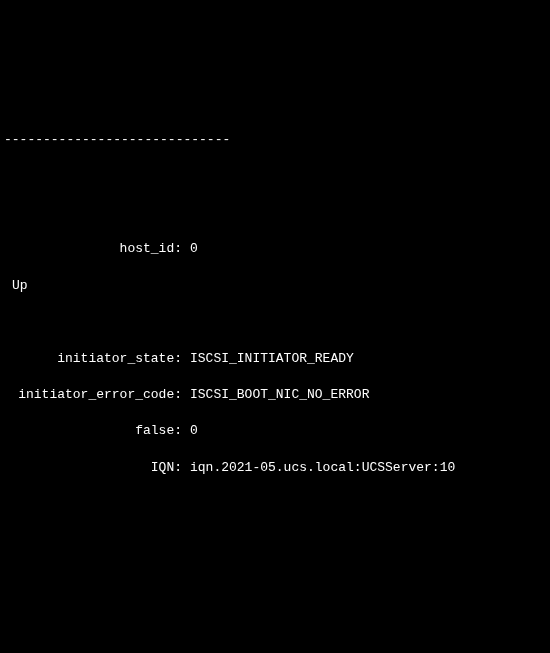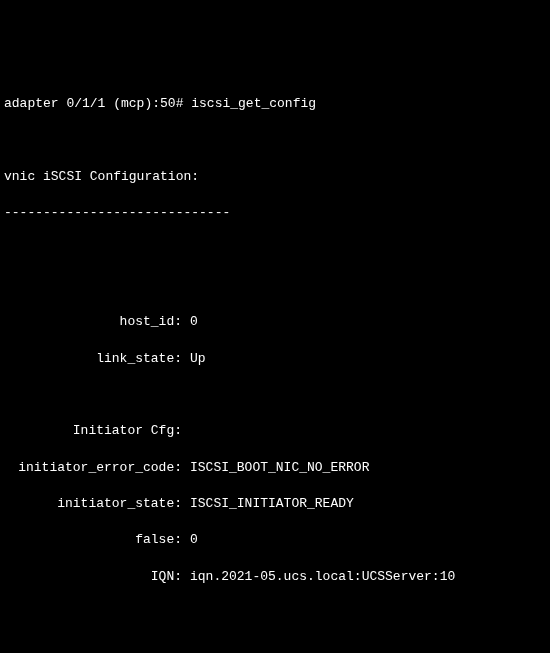--- a/index.html
+++ b/index.html
@@ -33,32 +33,29 @@
     .kv-value {
       padding-left: 8px;
     }
   </style>
 </head>
 <body>
 
 
 
 <div>
-<span class="line"><span>adapter 0/1/1 (mcp):50# </span><span>iscsi_get_config</span></span>
 <span class="line"> </span>
-<span class="line">vnic iSCSI Configuration:</span>
 <span class="line">-----------------------------</span>
 <span class="line"> </span>
 <span class="line"> </span>
 <div class="kv-line"><span class="kv-label">host_id:</span><span class="kv-value">0</span></div>
-<div class="kv-line"><span class="kv-label">link_state:</span><span class="kv-value">Up</span></div>
+<div class="kv-line"><span class="kv-value">Up</span></div>
 <span class="line"> </span>
-<div class="kv-line"><span class="kv-label">Initiator Cfg:</span><span class="kv-value"></span></div>
+<div class="kv-line"><span class="kv-label">initiator_state:</span><span class="kv-value">ISCSI_INITIATOR_READY</span></div>
 <div class="kv-line"><span class="kv-label">initiator_error_code:</span><span class="kv-value">ISCSI_BOOT_NIC_NO_ERROR</span></div>
-<div class="kv-line"><span class="kv-label">initiator_state:</span><span class="kv-value">ISCSI_INITIATOR_READY</span></div>
 <div class="kv-line"><span class="kv-label">false:</span><span class="kv-value">0</span></div>
 <div class="kv-line"><span class="kv-label">IQN:</span><span class="kv-value">iqn.2021-05.ucs.local:UCSServer:10</span></div>
 
 
 
 
 
 
 
 

